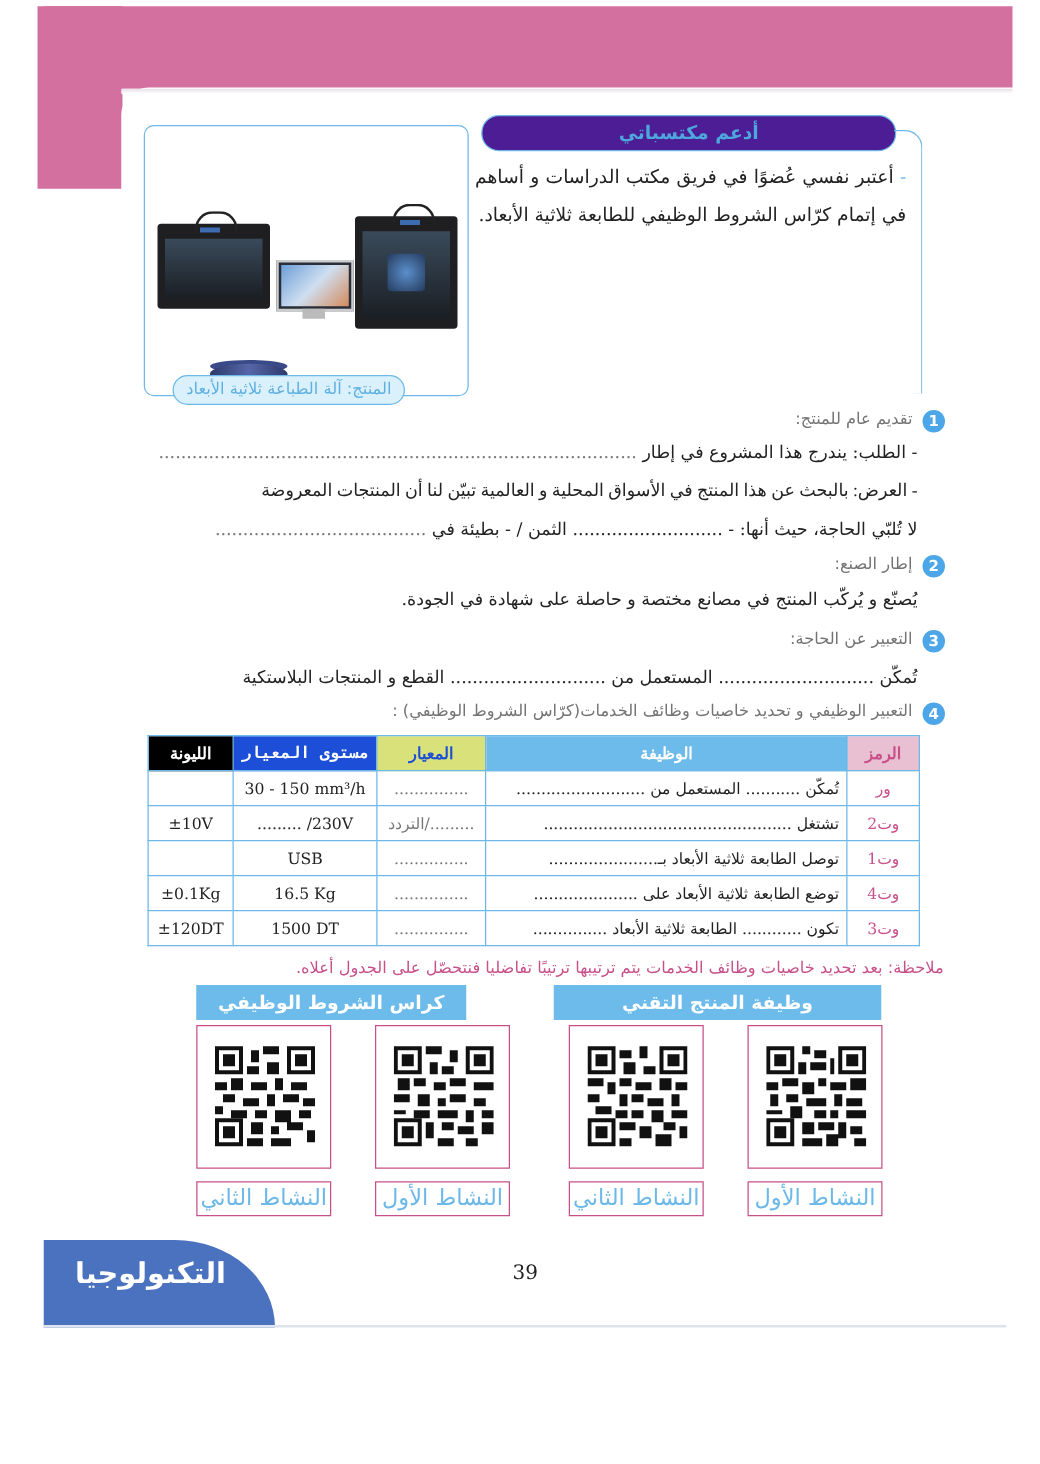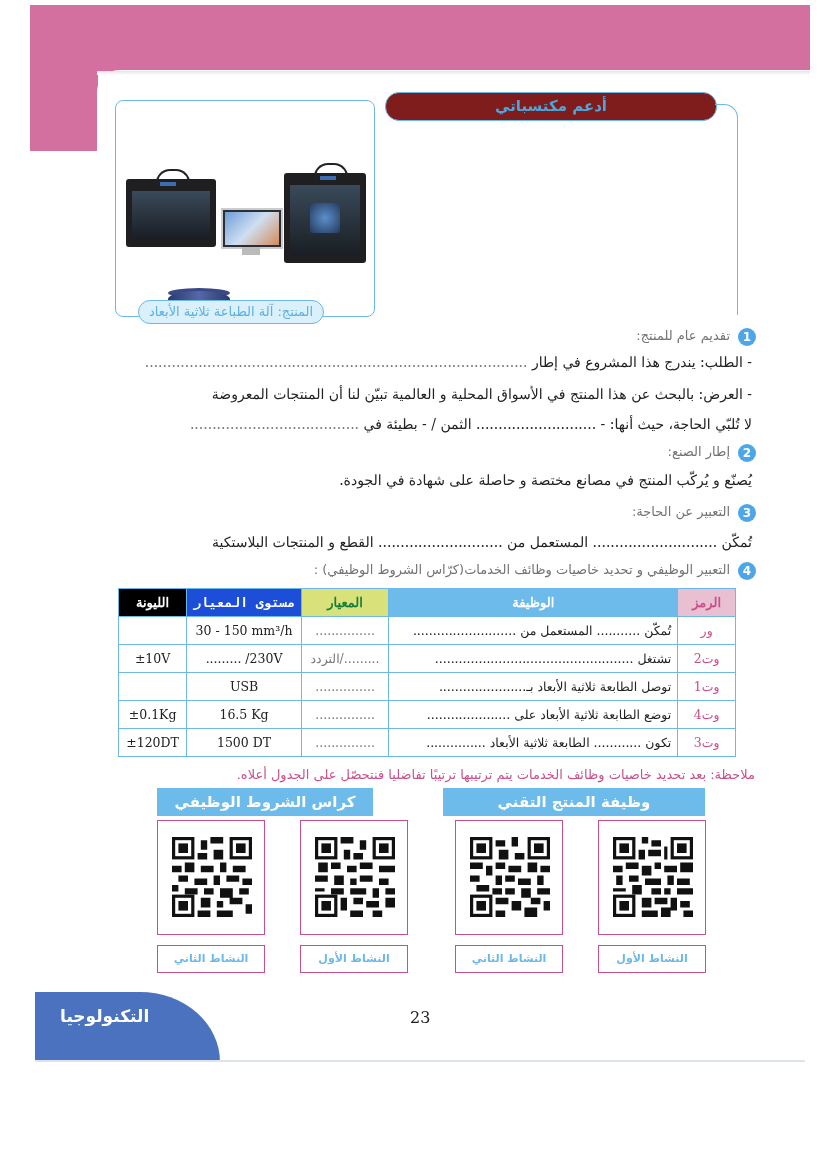--- a/index.html
+++ b/index.html
@@ -18,54 +18,54 @@
   .printer .badge { position: absolute; top: 3px; width: 16px; height: 4px; background: #3d6db0; }
   .fan { position: absolute; width: 30px; height: 30px; background: radial-gradient(#5b8fcc, #243a5c); border-radius: 3px; }
   .monitor { position: absolute; left: 95px; top: 57px; width: 58px; height: 37px; background: #2a2e38; border: 2px solid #ccc; }
   .monitor .scr { position: absolute; inset: 2px; background: linear-gradient(135deg,#6d9ed8,#cfdff0 50%,#d48a5c); }
   .monitor-stand { position: absolute; left: 116px; top: 96px; width: 18px; height: 8px; background: #bbb; }
   .spool { position: absolute; left: 42px; top: 140px; width: 62px; height: 28px; background: linear-gradient(90deg,#2c3a6c,#5766a8,#2c3a6c); border-radius: 31px/8px; }
   .spool-top { position: absolute; left: 42px; top: 137px; width: 62px; height: 10px; background: #3a4a88; border-radius: 50%; }
   .photo-caption { position: absolute; left: 138px; top: 300px; height: 22px; padding: 0 10px; border: 1.5px solid #6cb8e8; border-radius: 12px; background: #daf0fb; color: #5eb0e0; font-size: 13px; line-height: 21px; direction: rtl; white-space: nowrap; }
 
   
-  .intro-title-pill { position: absolute; left: 385px; top: 92px; width: 330px; height: 27px; border: 1.5px solid #6cb8e8; border-radius: 14px; background: #7f1d1d; text-align: center; color: #4da6dc; font-weight: bold; font-size: 15px; line-height: 27px; direction: rtl; }
+  .intro-title-pill { position: absolute; left: 385px; top: 92px; width: 330px; height: 27px; border: 1.5px solid #6cb8e8; border-radius: 14px; background: #4c1d95; text-align: center; color: #4da6dc; font-weight: bold; font-size: 15px; line-height: 27px; direction: rtl; }
   .intro-bracket { position: absolute; left: 715px; top: 104px; width: 22px; height: 210px; border-top: 1.5px solid #6cb8e8; border-right: 1.5px solid #6cb8e8; border-top-right-radius: 14px; }
   .intro-text { position: absolute; left: 380px; top: 126px; width: 345px; direction: rtl; text-align: justify; color: #222; font-family: "DejaVu Serif", serif; font-size: 15px; line-height: 30.5px; }
   .intro-text p { margin: 0; }
   .intro-text .dash { color: #6cb8e8; }
 
   
   .sec-head { position: absolute; right: 102px; direction: rtl; color: #737373; font-size: 13px; height: 20px; line-height: 20px; white-space: nowrap; }
   .num { position: absolute; right: 76px; width: 18px; height: 18px; border-radius: 50%; background: #4da6e8; color: #fff; font-size: 12px; font-weight: bold; text-align: center; line-height: 18px; }
-  .line { position: absolute; right: 80px; direction: rtl; color: #222; font-family: "DejaVu Serif", serif; font-size: 14px; line-height: 28px; white-space: nowrap; }
+  .line { position: absolute; right: 98px; direction: rtl; color: #222; font-family: "DejaVu Serif", serif; font-size: 14px; line-height: 28px; white-space: nowrap; }
   .dots { color: #777; letter-spacing: 0; }
 
   
   table.fn { position: absolute; left: 118px; top: 588px; width: 618px; border-collapse: collapse; direction: rtl; font-family: "DejaVu Serif", serif; font-size: 12.5px; }
   table.fn th, table.fn td { border: 1.3px solid #6cb8e8; height: 27px; padding: 0 6px; white-space: nowrap; }
   table.fn th { font-weight: bold; font-size: 13px; color: #fff; }
   table.fn th.c-code { background: #e9bfd2; color: #c8508a; width: 50px; }
   table.fn th.c-func { background: #6cbbea; width: 282px; }
-  table.fn th.c-crit { background: #d9e27a; color: #15803d; width: 76px; }
+  table.fn th.c-crit { background: #d9e27a; color: #1d4ed8; width: 76px; }
   table.fn th.c-level { background: #1d4ed8; width: 90px; font-family: Liberation Mono, monospace; }
   table.fn th.c-flex { background: #000000; color: #fff; width: 56px; }
   table.fn td.code { color: #c8508a; text-align: center; }
   table.fn td.func { text-align: right; color: #222; }
   table.fn td.crit { text-align: center; color: #777; }
   table.fn td.level, table.fn td.flex { text-align: center; color: #222; direction: ltr; }
 
   .note { position: absolute; left: 150px; top: 767px; width: 605px; direction: rtl; color: #c8508a; font-size: 13px; white-space: nowrap; text-align: right; }
   .qr-head { position: absolute; top: 788px; height: 28px; background: #6cbbea; color: #fff; font-weight: bold; font-size: 15px; line-height: 28px; text-align: center; direction: rtl; }
   .qr-box { position: absolute; top: 820px; width: 106px; height: 113px; border: 1.3px solid #c8508a; background: #fff; }
   .qr { position: absolute; left: 14px; top: 13px; width: 80px; height: 86px; }
-  .qr-label { position: absolute; top: 945px; width: 106px; height: 26px; border: 1.3px solid #c8508a; color: #6cb8e8; font-size: 11px; text-align: center; line-height: 26px; direction: rtl; font-weight: bold; }
+  .qr-label { position: absolute; top: 945px; width: 106px; height: 26px; border: 1.3px solid #c8508a; color: #6cb8e8; font-size: 18px; text-align: center; line-height: 26px; direction: rtl; }
 
   .footer-tab { position: absolute; left: 35px; top: 992px; width: 185px; height: 70px; background: #4a72bf; border-top-right-radius: 80px 70px; }
-  .footer-title { position: absolute; left: 60px; top: 1006px; color: #fff; font-weight: bold; font-size: 17px; direction: rtl; }
+  .footer-title { position: absolute; left: 60px; top: 1006px; color: #fff; font-weight: bold; font-size: 23px; direction: rtl; }
   .footer-rule { position: absolute; left: 35px; top: 1060px; width: 770px; height: 2px; background: #dde4ee; }
   .page-num { position: absolute; left: 410px; top: 1008px; font-family: "DejaVu Serif", serif; font-size: 16px; color: #222; }
 </style>
 </head>
 <body>
 
 <div class="pink-band"></div>
 <div class="pink-left"></div>
 <div class="card"></div>
 <div class="topbar-shade"></div>
@@ -89,26 +89,27 @@
     </div>
     <div class="spool-top"></div>
     <div class="spool"></div>
   </div>
 </div>
 <div class="photo-caption">المنتج: آلة الطباعة ثلاثية الأبعاد</div>
 
 <div class="intro-title-pill">أدعم مكتسباتي</div>
 <div class="intro-bracket"></div>
 <div class="intro-text">
+  <p><span class="dash">-</span> <span>أعتبر نفسي عُضوًا في فريق مكتب الدراسات و أساهم في إتمام كرّاس الشروط الوظيفي للطابعة ثلاثية الأبعاد.</span></p>
 </div>
 
 <div class="num" style="top:328px;">1</div>
 <div class="sec-head" style="top:326px;">تقديم عام للمنتج:</div>
 <div class="line" style="top:348px;"><span>- الطلب: يندرج هذا المشروع في إطار</span> <span class="dots">......................................................................................</span></div>
-<div class="line" style="top:380px;"><span>- العرض: بالبحث عن هذا المنتج في الأسواق المحلية و العالمية تبيّن لنا أن المنتجات المعروضة</span></div>
+<div class="line" style="top:380px;font-family:Liberation Serif, serif;"><span>- العرض: بالبحث عن هذا المنتج في الأسواق المحلية و العالمية تبيّن لنا أن المنتجات المعروضة</span></div>
 <div class="line" style="top:410px;"><span>لا تُلبّي الحاجة، حيث أنها: - ........................... الثمن / - بطيئة في</span> <span class="dots">......................................</span></div>
 
 <div class="num" style="top:444px;">2</div>
 <div class="sec-head" style="top:442px;">إطار الصنع:</div>
 <div class="line" style="top:466px;">يُصنّع و يُركّب المنتج في مصانع مختصة و حاصلة على شهادة في الجودة.</div>
 
 <div class="num" style="top:504px;">3</div>
 <div class="sec-head" style="top:502px;">التعبير عن الحاجة:</div>
 <div class="line" style="top:528px;">تُمكّن ............................ المستعمل من ............................ القطع و المنتجات البلاستكية</div>
 
@@ -226,14 +227,14 @@
     </svg>
   </div>
 
 <div class="qr-label" style="left:598px;">النشاط الأول</div>
 <div class="qr-label" style="left:455px;">النشاط الثاني</div>
 <div class="qr-label" style="left:300px;">النشاط الأول</div>
 <div class="qr-label" style="left:157px;">النشاط الثاني</div>
 
 <div class="footer-tab"></div>
 <div class="footer-title">التكنولوجيا</div>
-<div class="page-num">23</div>
+<div class="page-num">39</div>
 <div class="footer-rule"></div>
 
 </body></html>

